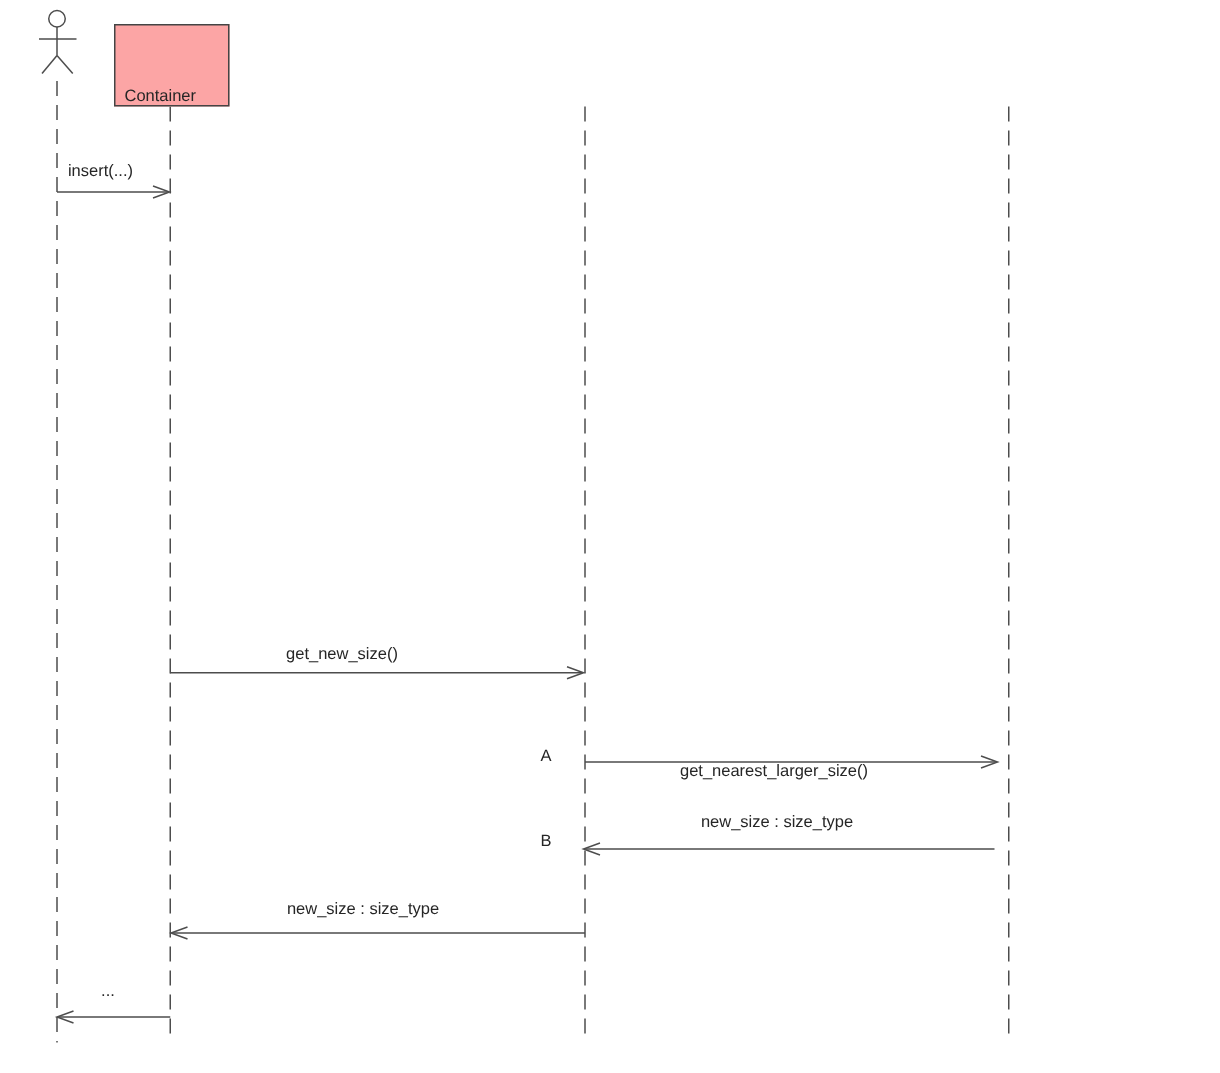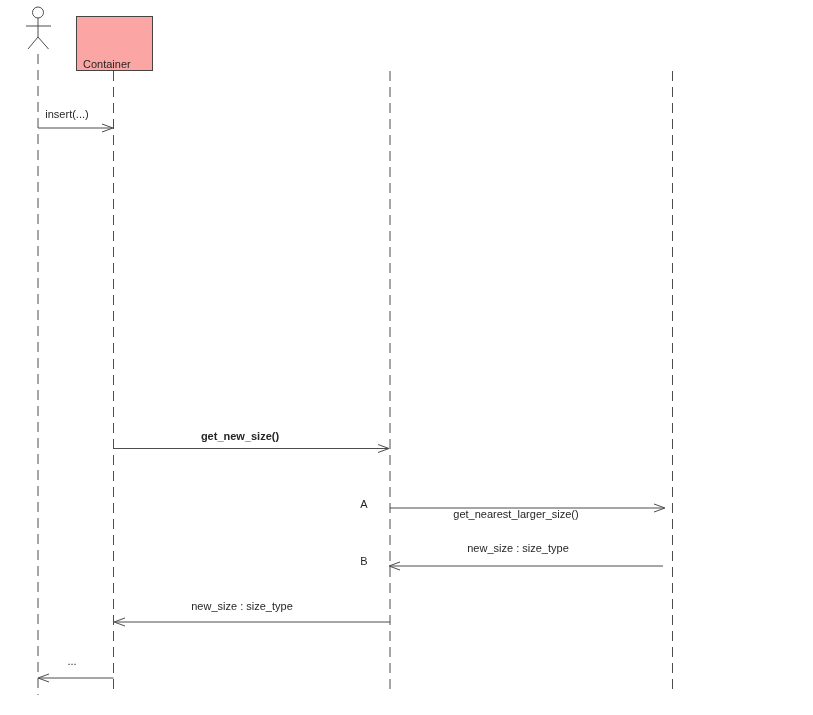--- a/index.html
+++ b/index.html
@@ -46,21 +46,21 @@
     white-space: nowrap;
   }
   .marker-label {
     position: absolute;
     transform: translateX(-50%);
     font-size: 11px;
     line-height: 13px;
     white-space: nowrap;
   }
   .m1 { left: 67px;  top: 92px; margin-top: 16px; }
-  .m2 { left: 240px; top: 430px; font-weight: bold; }
+  .m2 { left: 228px; top: 430px; }
   .m3 { left: 516px; top: 508px; }
   .m4 { left: 518px; top: 542px; }
   .m5 { left: 242px; top: 600px; }
   .m6 { left: 72px;  top: 655px; }
   .mkA { left: 364px; top: 498px; }
   .mkB { left: 364px; top: 555px; }
 </style>
 </head>
 <body>
 

